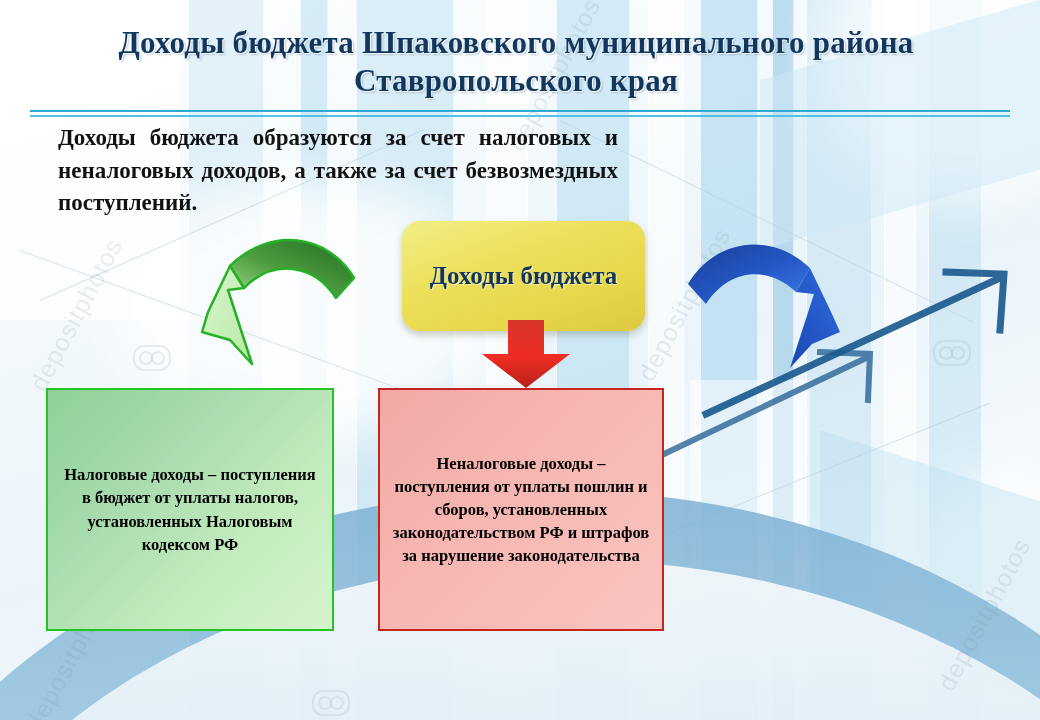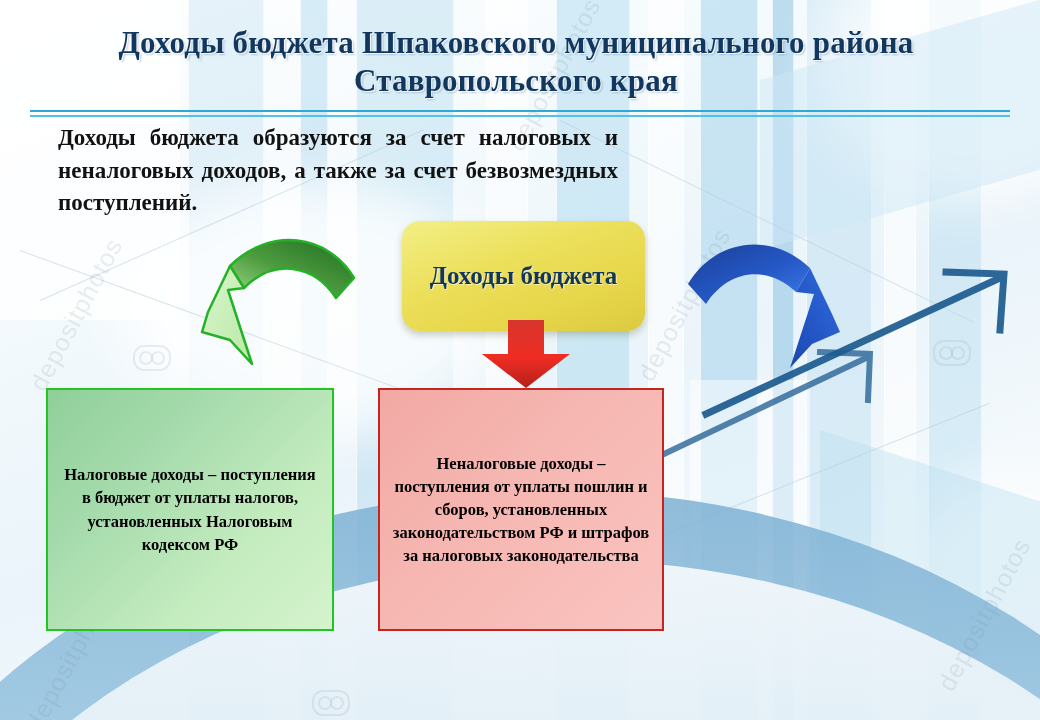--- a/index.html
+++ b/index.html
@@ -310,16 +310,16 @@
       </linearGradient>
     </defs>
     <path d="M132 36 C92 -2 36 8 10 52 L28 72 C50 38 88 32 118 60 Z" fill="url(#gBlueTop)"></path>
     <path d="M132 36 L118 60 L136 62 L112 136 L134 112 L162 100 L154 82 Z" fill="url(#gBlueHead)"></path>
   </svg>
 
   <div class="cat cat-tax">
     <span>Налоговые доходы – поступления в бюджет от уплаты налогов, установленных Налоговым кодексом РФ</span>
   </div>
   <div class="cat cat-nontax">
-    <span>Неналоговые доходы – поступления от уплаты пошлин и сборов, установленных законодательством РФ и штрафов за налоговых законодательства</span>
+    <span>Неналоговые доходы – поступления от уплаты пошлин и сборов, установленных законодательством РФ и штрафов за нарушение законодательства</span>
   </div>
 
 </div>
 
 </body></html>

